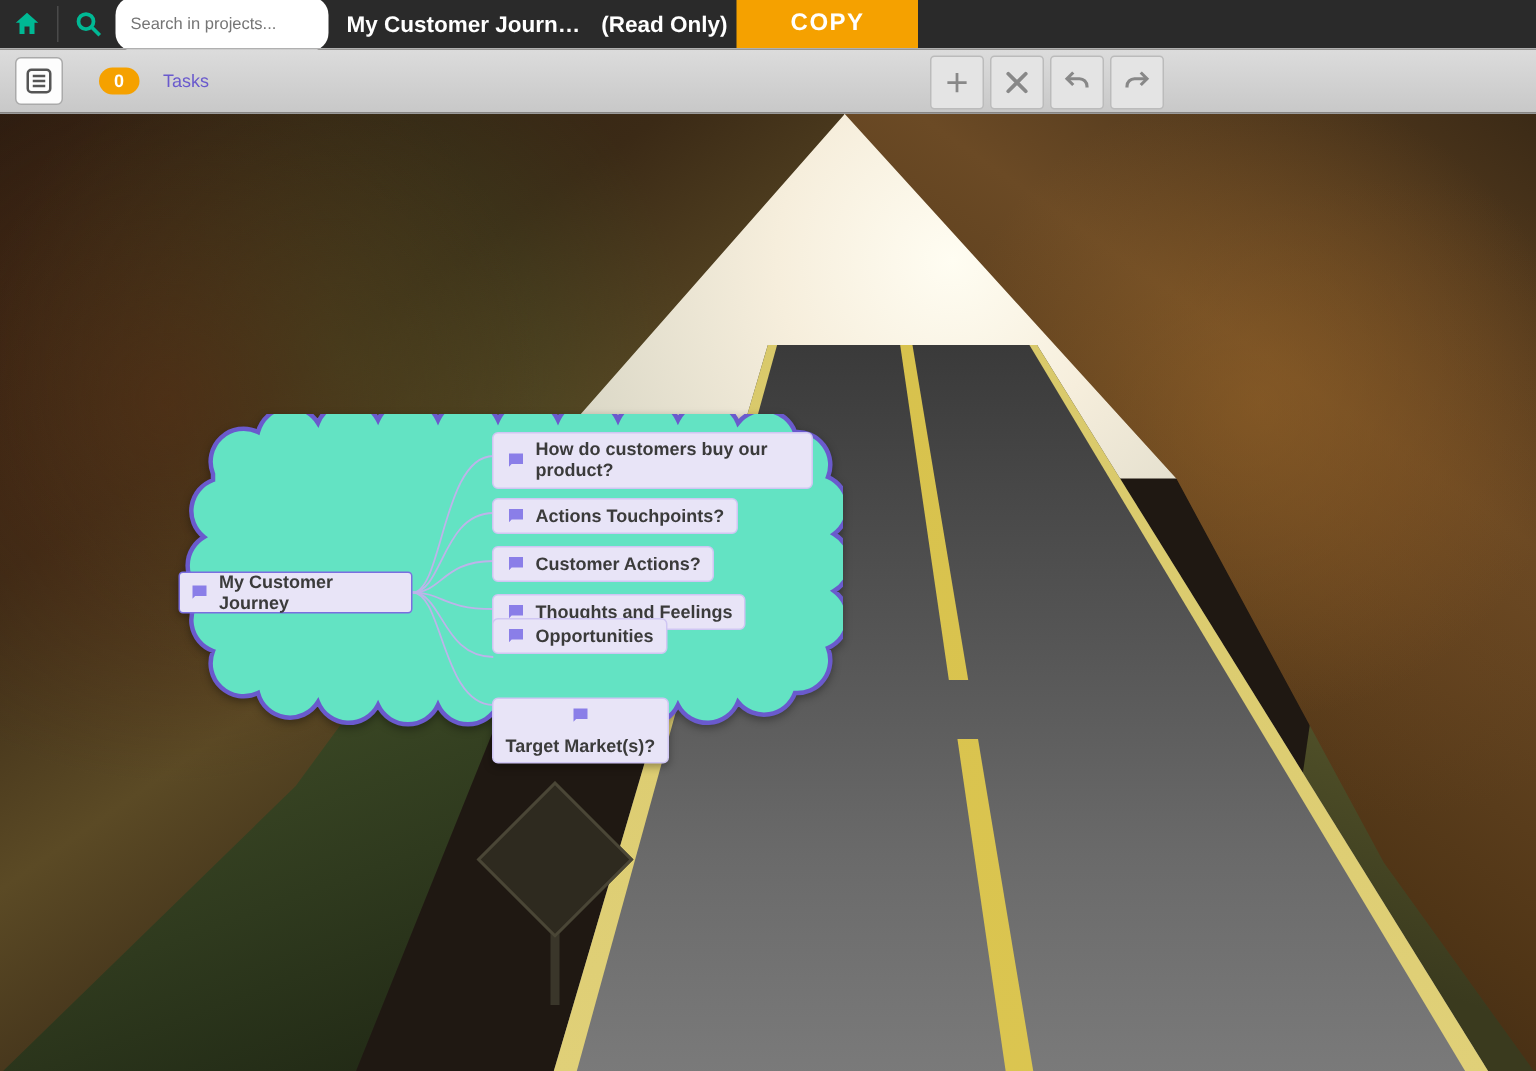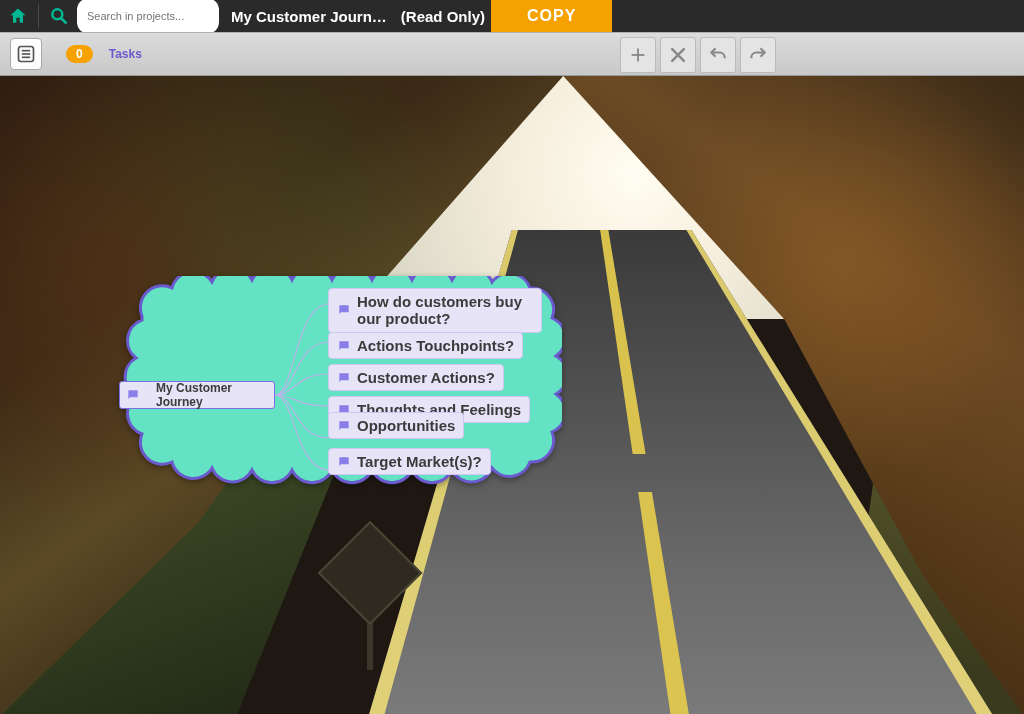--- a/index.html
+++ b/index.html
@@ -110,21 +110,21 @@
     font-size: 12px;
     border-radius: 10px;
     padding: 2px 10px 2px 10px;
     display: inline-flex;
     align-items: center;
     margin-left: 14px;
   }
   .tasks-label {
     color: #6a5acd;
     font-size: 12px;
-    font-weight: 700;
+    font-weight: 400;
     margin-left: 6px;
     cursor: pointer;
   }
   .toolbar-actions {
     position: absolute;
     left: 620px;
     top: 4px;
     display: flex;
     gap: 4px;
   }
@@ -271,34 +271,34 @@
     height: 28px;
     background: #e8e4f7;
     border: 1.5px solid #7a6ee0;
     border-radius: 3px;
     display: flex;
     align-items: center;
     padding: 0 6px;
     font-size: 12px;
     font-weight: 700;
     color: #3b3b3b;
-    gap: 16px;
+    gap: 6px;
     box-sizing: border-box;
   }
 
   .branch {
     position: absolute;
     left: 226px;
     background: #e8e4f7;
     border: 1px solid #cfc6f3;
     border-radius: 4px;
     display: flex;
     align-items: center;
     padding: 4px 8px;
-    font-size: 15px;
+    font-size: 12px;
     font-weight: 700;
     color: #3b3b3b;
     gap: 6px;
     max-width: 214px;
     box-sizing: border-box;
   }
   .branch.two-line {
     width: 214px;
     line-height: 1.15;
   }
@@ -480,21 +480,21 @@
       <span>Customer Actions?</span>
     </div>
 
     <div class="branch" style="top:136px;">
       <svg class="node-icon" viewBox="0 0 24 24">
           <path fill="#8a7ee8" d="M4 4h16v12H7l-3 3z"></path>
         </svg>
       <span>Opportunities</span>
     </div>
 
-    <div class="branch" style="top:172px;">
+    <div class="branch" style="top:189px;flex-direction:column;">
       <svg class="node-icon" viewBox="0 0 24 24">
           <path fill="#8a7ee8" d="M4 4h16v12H7l-3 3z"></path>
         </svg>
       <span>Target Market(s)?</span>
     </div>
 
   </div>
 </div>
 
 </body></html>

